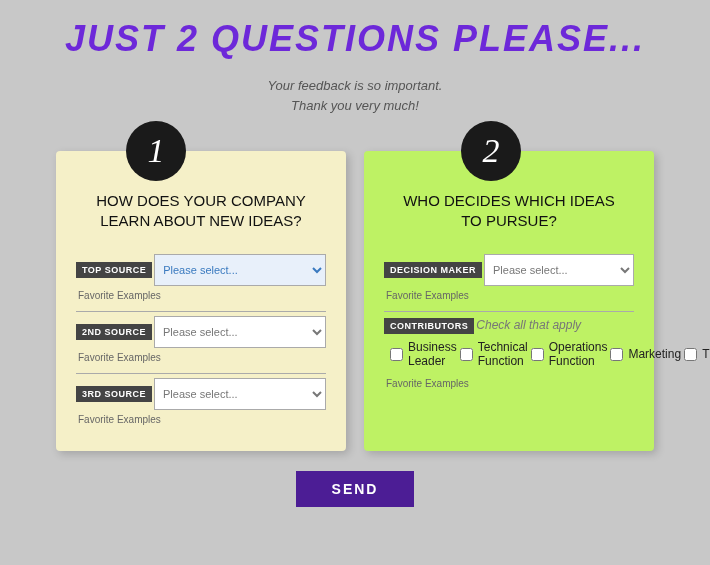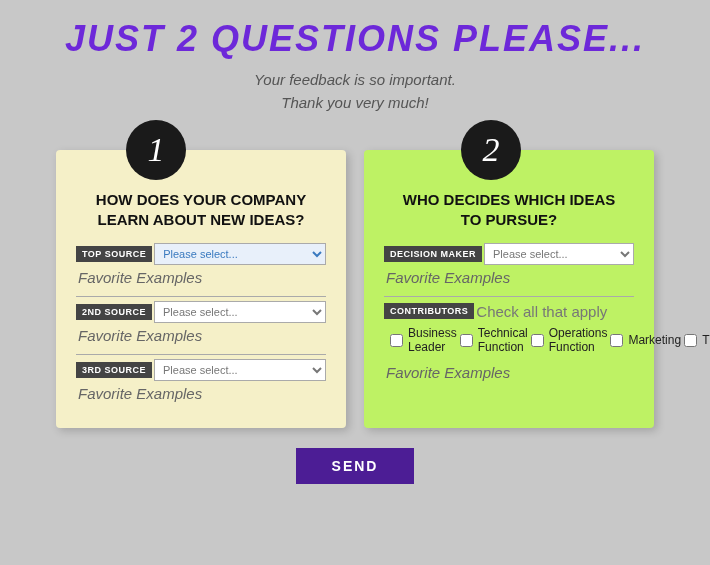--- a/index.html
+++ b/index.html
@@ -20,23 +20,23 @@
       font-size: 36px;
       font-weight: 900;
       letter-spacing: 2px;
       margin-top: 18px;
       text-transform: uppercase;
       font-style: italic;
     }
 
     .subtitle {
       color: #555;
-      font-size: 15px;
+      font-size: 13px;
       text-align: center;
-      margin-top: 9px;
+      margin-top: 16px;
       line-height: 1.5;
       font-style: italic;
     }
 
     
     .number-circle {
       width: 60px;
       height: 60px;
       background: #1a1a1a;
       border-radius: 50%;
@@ -77,25 +77,25 @@
       box-shadow: 3px 3px 8px rgba(0,0,0,0.18);
     }
 
     .card-blue {
       background: #bef264;
       box-shadow: 3px 3px 8px rgba(0,0,0,0.18);
     }
 
     .card-title {
       font-size: 15px;
-      font-weight: 700;
+      font-weight: 400;
       text-align: center;
       text-transform: uppercase;
       color: #111;
-      margin-bottom: 14px;
+      margin-bottom: 24px;
       line-height: 1.3;
     }
 
     .field-row {
       display: flex;
       align-items: center;
       gap: 2px;
       margin-bottom: 4px;
     }
 
@@ -110,32 +110,31 @@
       letter-spacing: 0.5px;
     }
 
     .field-select {
       flex: 1;
       font-size: 11px;
       color: #3a7abf;
       border: 1px solid #aaa;
       background: #e8f0fa;
       padding: 2px 4px;
-      height: 22px;
+      height: 32px;
       appearance: auto;
     }
 
     .field-select.normal {
       background: #fff;
       color: #777;
     }
 
     .favorite-label {
-      font-size: 15px;
-      font-style: italic;
+      font-size: 10px;
       color: #666;
       margin-bottom: 10px;
       margin-top: 1px;
       padding-left: 2px;
     }
 
     
     .contributors-row {
       display: flex;
       align-items: flex-start;
@@ -145,22 +144,23 @@
     }
 
     .contributors-label-col {
       display: flex;
       flex-direction: row;
       align-items: flex-start;
       gap: 2px;
     }
 
     .contributors-hint {
-      font-size: 15px;
+      font-size: 12px;
       color: #777;
+      font-style: italic;
       white-space: nowrap;
     }
 
     .checkboxes-list {
       display: flex;
       flex-direction: row;
       gap: 3px;
       margin-top: 6px;
       padding-left: 6px;
     }

